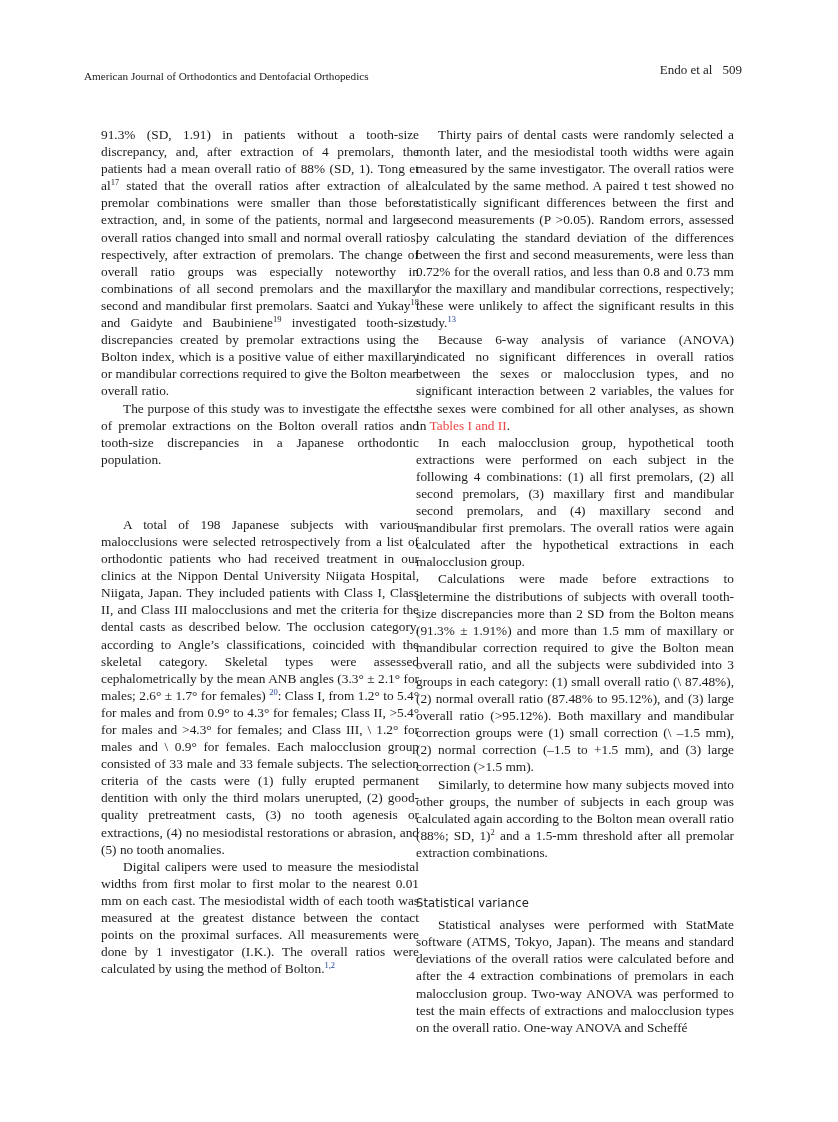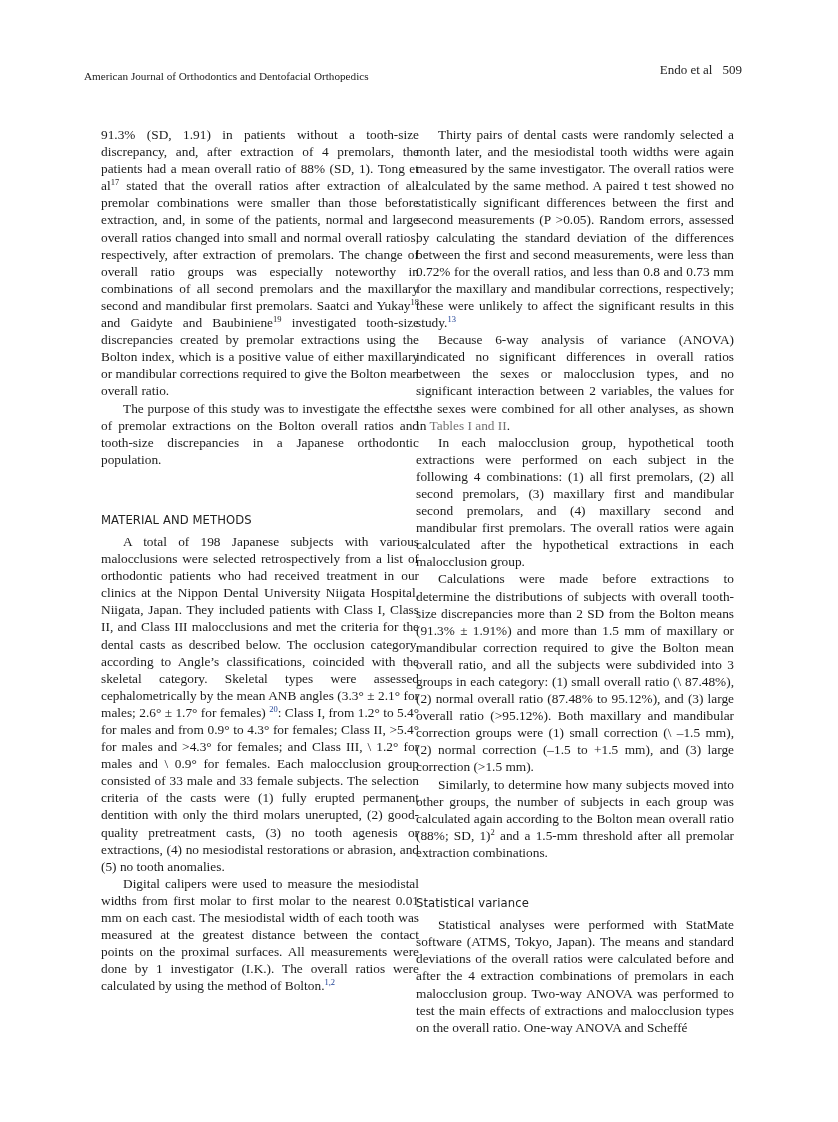--- a/index.html
+++ b/index.html
@@ -9,39 +9,38 @@
   .header .right { position: absolute; right: 12px; top: 0; font-size: 13px; }
   .header .right .pg { margin-left: 10px; }
   .col { position: absolute; top: 126px; width: 318px; font-family: "Liberation Serif", serif; font-size: 13.35px; line-height: 17.1px; text-align: justify; hyphens: manual; }
   .col.left { left: 101px; }
   .col.right { left: 416px; }
   .col p { margin: 0; }
   .col p.ind { text-indent: 22px; }
   .sec { font-family: "DejaVu Sans", sans-serif; font-size: 11.6px; letter-spacing: 0.1px; color: #222; margin: 0; }
   sup { font-size: 8.5px; line-height: 0; vertical-align: 5px; color: #1c3f94; }
   sup.plain { color: #1a1a1a; }
-  a.ref { color: #737373; text-decoration: none; }
+  a.ref { color: #ef4444; text-decoration: none; }
 </style>
 </head>
 <body>
 
 <div class="header">
   <div class="left">
     <div>American Journal of Orthodontics and Dentofacial Orthopedics</div>
   </div>
   <div class="right">
     <span>Endo et al</span><span class="pg">509</span>
   </div>
 </div>
 
 <div class="col left">
   <p><span>91.3% (SD, 1.91) in patients without a tooth-size discrepancy, and, after extraction of 4 premolars, the patients had a mean overall ratio of 88% (SD, 1). Tong et al</span><sup class="plain">17</sup><span> stated that the overall ratios after extraction of all premolar combinations were smaller than those before extraction, and, in some of the patients, normal and large overall ratios changed into small and normal overall ratios, respectively, after extraction of premolars. The change of overall ratio groups was especially noteworthy in combinations of all second premolars and the maxillary second and mandibular first premolars. Saatci and Yukay</span><sup class="plain">18</sup><span> and Gaidyte and Baubiniene</span><sup class="plain">19</sup><span> investigated tooth-size discrepancies created by premolar extractions using the Bolton index, which is a positive value of either maxillary or mandibular corrections required to give the Bolton mean overall ratio.</span></p>
   <p class="ind">The purpose of this study was to investigate the effects of premolar extractions on the Bolton overall ratios and tooth-size discrepancies in a Japanese orthodontic population.</p>
   <div style="height:44px"></div>
-  <p class="sec">MATERIAL AND METHODS</p>
   <div style="height:4px"></div>
   <p class="ind"><span>A total of 198 Japanese subjects with various malocclusions were selected retrospectively from a list of orthodontic patients who had received treatment in our clinics at the Nippon Dental University Niigata Hospital, Niigata, Japan. They included patients with Class I, Class II, and Class III malocclusions and met the criteria for the dental casts as described below. The occlusion category, according to Angle’s classifications, coincided with the skeletal category. Skeletal types were assessed cephalometrically by the mean ANB angles (3.3° ± 2.1° for males; 2.6° ± 1.7° for females) </span><sup>20</sup><span>: Class I, from 1.2° to 5.4° for males and from 0.9° to 4.3° for females; Class II, &gt;5.4° for males and &gt;4.3° for females; and Class III, \ 1.2° for males and \ 0.9° for females. Each malocclusion group consisted of 33 male and 33 female subjects. The selection criteria of the casts were (1) fully erupted permanent dentition with only the third molars unerupted, (2) good-quality pretreatment casts, (3) no tooth agenesis or extractions, (4) no mesiodistal restorations or abrasion, and (5) no tooth anomalies.</span></p>
   <p class="ind"><span>Digital calipers were used to measure the mesiodistal widths from first molar to first molar to the nearest 0.01 mm on each cast. The mesiodistal width of each tooth was measured at the greatest distance between the contact points on the proximal surfaces. All measurements were done by 1 investigator (I.K.). The overall ratios were calculated by using the method of Bolton.</span><sup>1,2</sup></p>
 </div>
 
 <div class="col right">
   <p class="ind"><span>Thirty pairs of dental casts were randomly selected a month later, and the mesiodistal tooth widths were again measured by the same investigator. The overall ratios were calculated by the same method. A paired t test showed no statistically significant differences between the first and second measurements (P &gt;0.05). Random errors, assessed by calculating the standard deviation of the differences between the first and second measurements, were less than 0.72% for the overall ratios, and less than 0.8 and 0.73 mm for the maxillary and mandibular corrections, respectively; these were unlikely to affect the significant results in this study.</span><sup>13</sup></p>
   <p class="ind"><span>Because 6-way analysis of variance (ANOVA) indicated no significant differences in overall ratios between the sexes or malocclusion types, and no significant interaction between 2 variables, the values for the sexes were combined for all other analyses, as shown in </span><a class="ref">Tables I and II</a><span>.</span></p>
   <p class="ind">In each malocclusion group, hypothetical tooth extractions were performed on each subject in the following 4 combinations: (1) all first premolars, (2) all second premolars, (3) maxillary first and mandibular second premolars, and (4) maxillary second and mandibular first premolars. The overall ratios were again calculated after the hypothetical extractions in each malocclusion group.</p>
   <p class="ind">Calculations were made before extractions to determine the distributions of subjects with overall tooth-size discrepancies more than 2 SD from the Bolton means (91.3% ± 1.91%) and more than 1.5 mm of maxillary or mandibular correction required to give the Bolton mean overall ratio, and all the subjects were subdivided into 3 groups in each category: (1) small overall ratio (\ 87.48%), (2) normal overall ratio (87.48% to 95.12%), and (3) large overall ratio (&gt;95.12%). Both maxillary and mandibular correction groups were (1) small correction (\ –1.5 mm), (2) normal correction (–1.5 to +1.5 mm), and (3) large correction (&gt;1.5 mm).</p>

